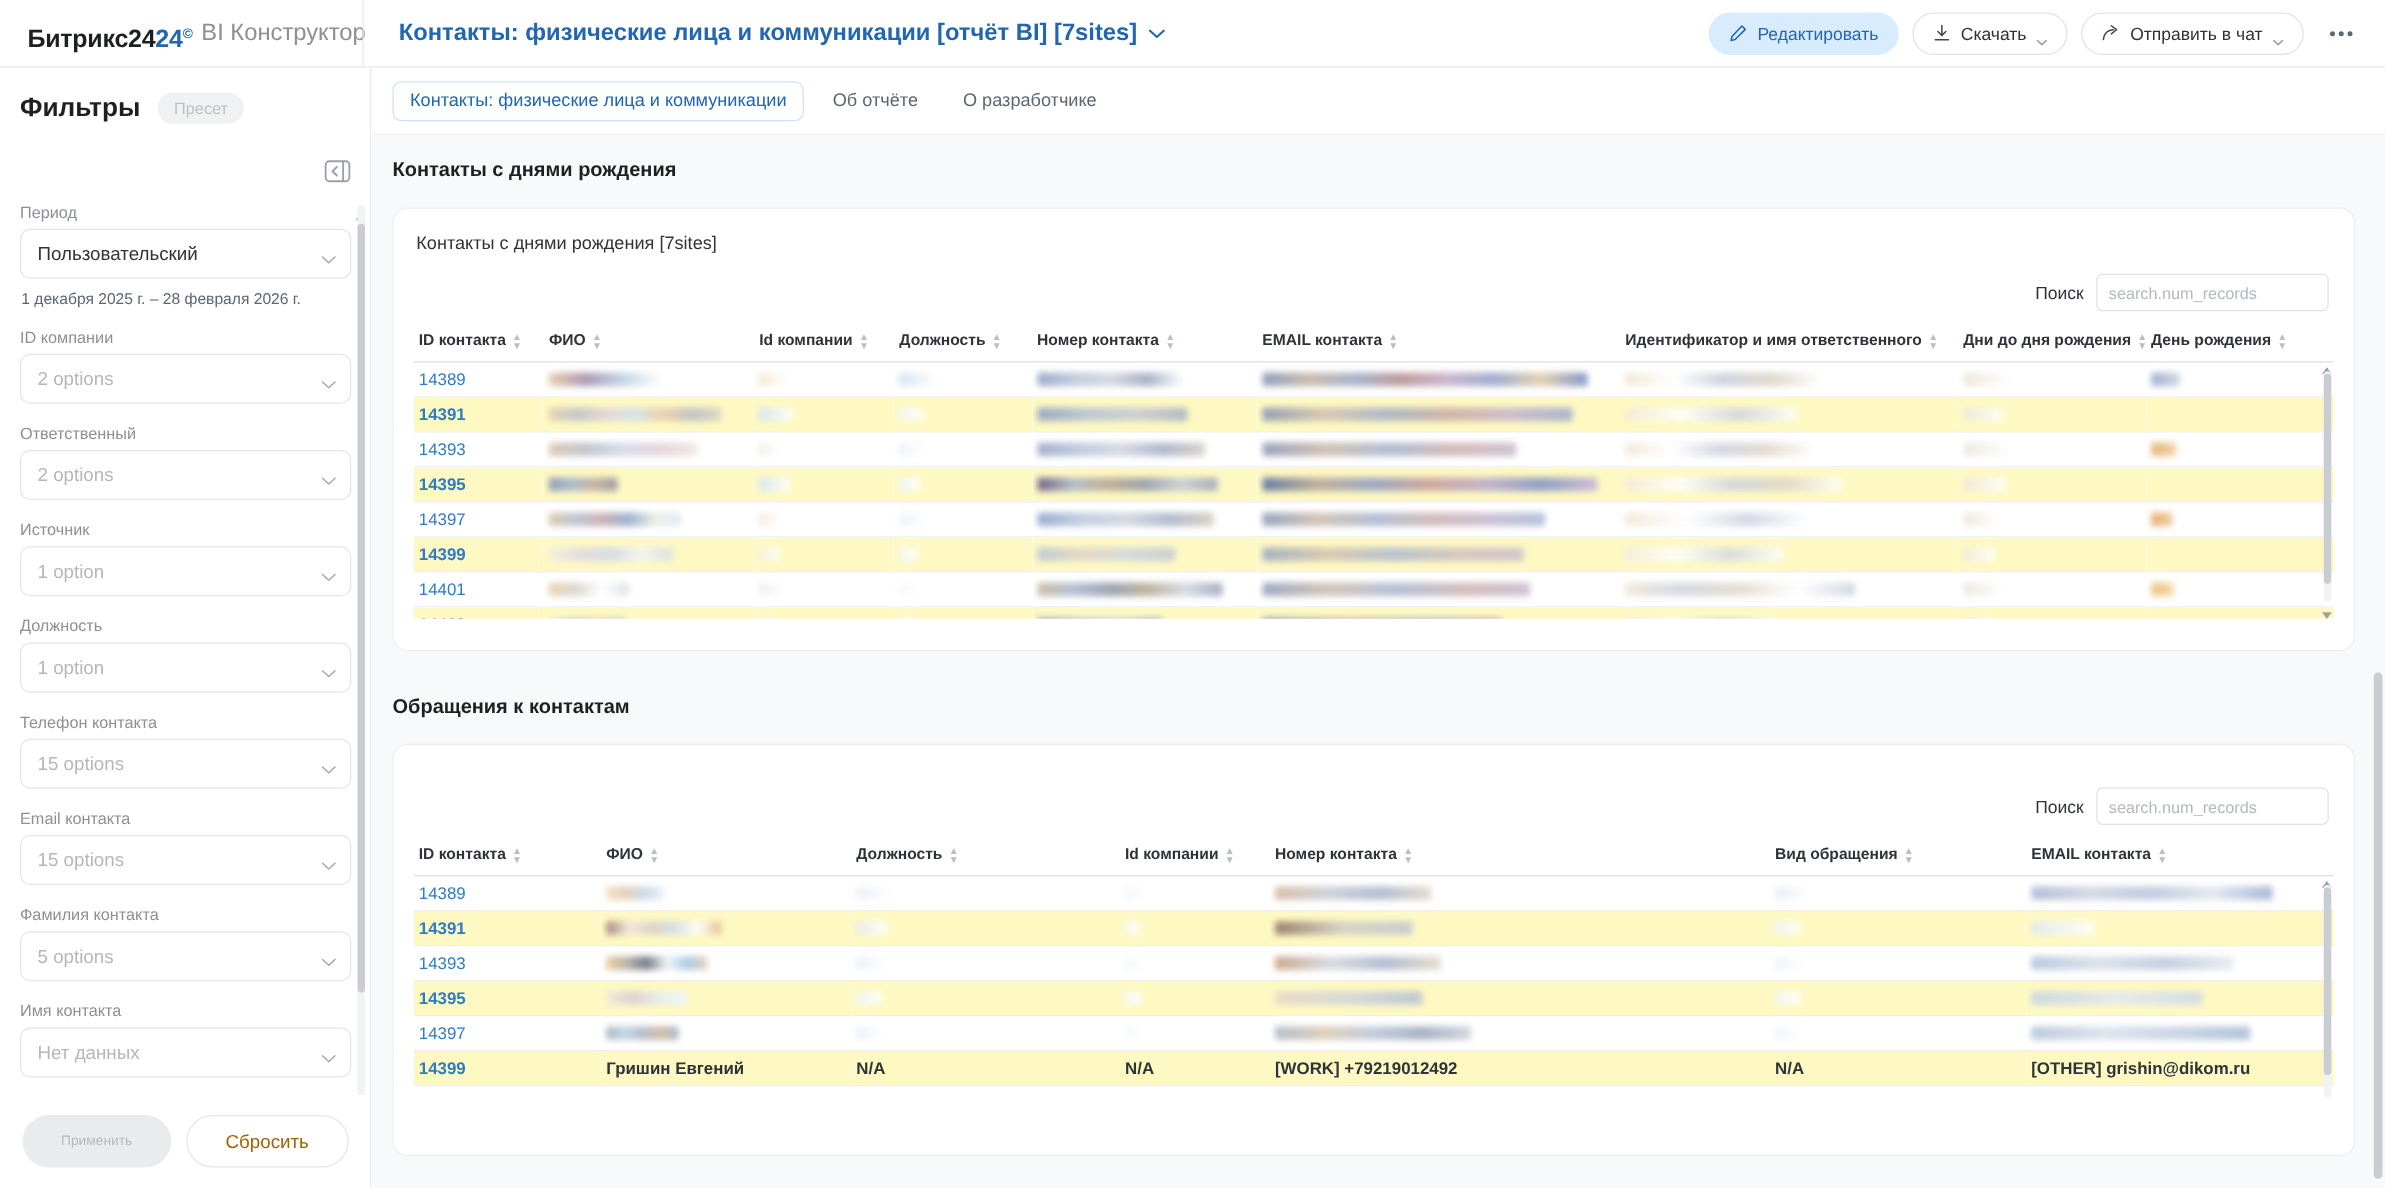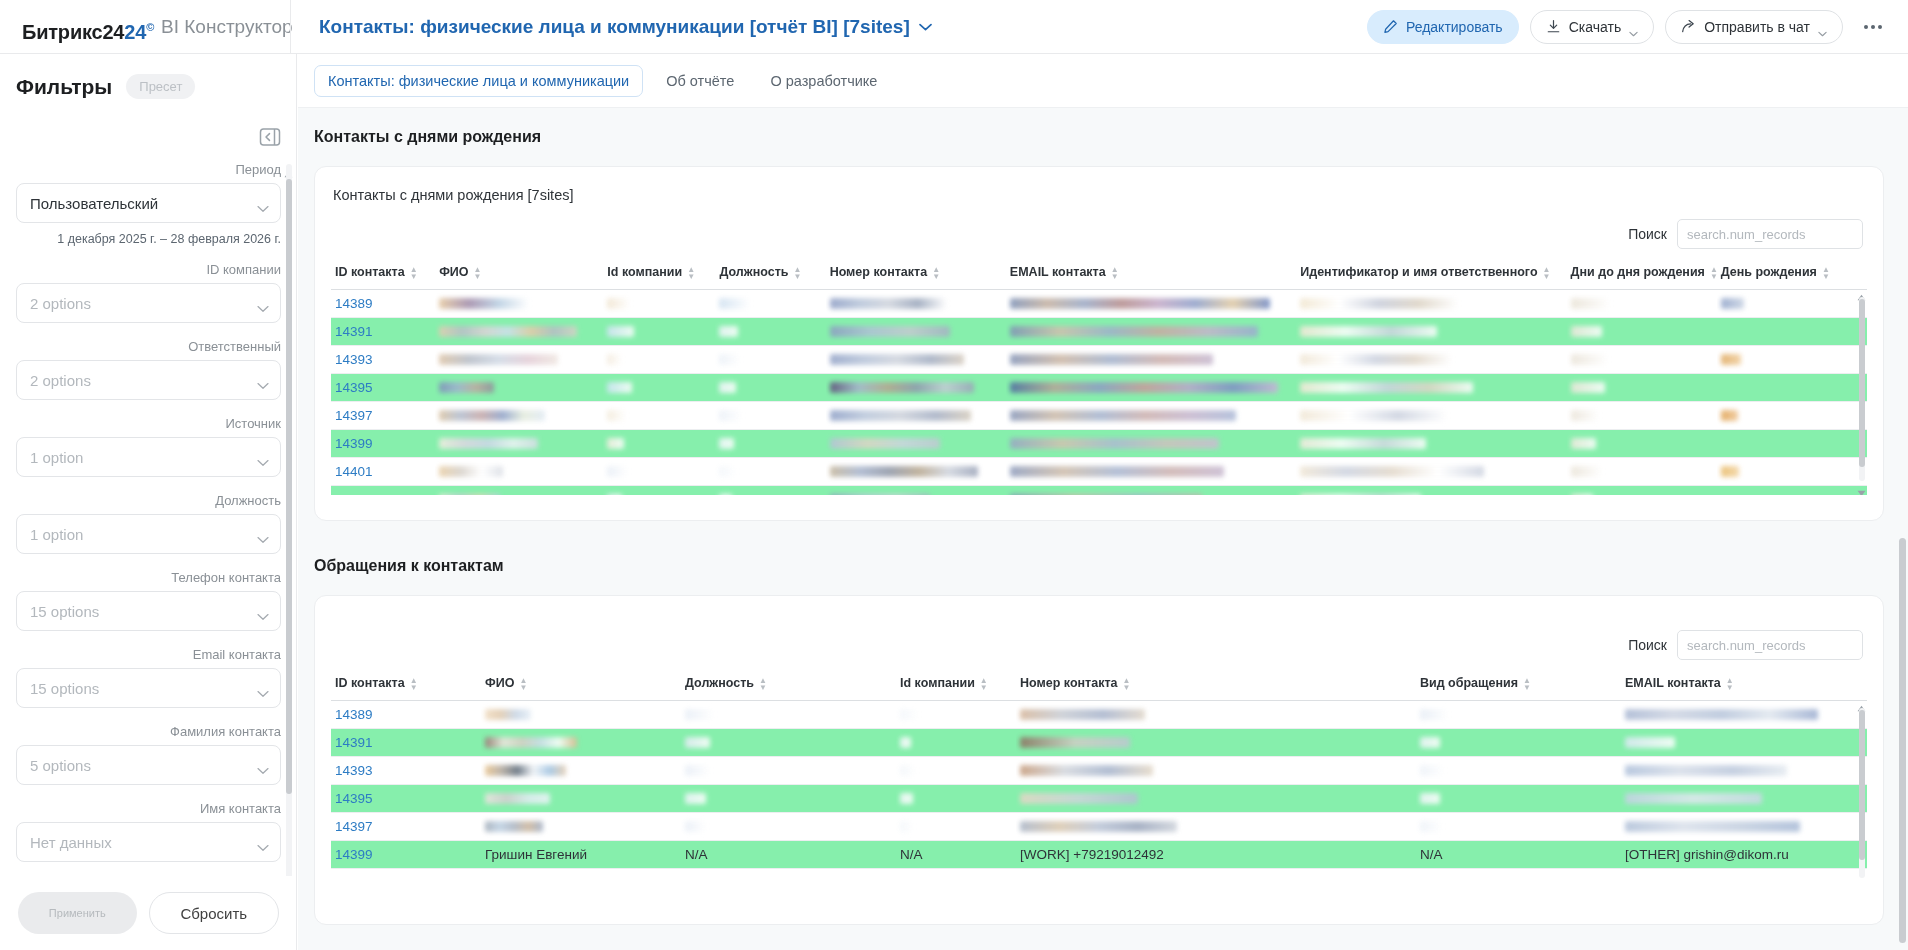--- a/index.html
+++ b/index.html
@@ -94,21 +94,20 @@
   .collapse-btn {
     position: absolute; right: 15px; top: 72px;
     width: 22px; height: 22px; cursor: pointer;
     color: #9aa2a9;
   }
   .sb-scroll {
     position: absolute; top: 108px; left: 0;
     width: 297px; height: 770px;
     padding: 0 16px 0 16px;
     overflow: hidden;
-    text-align: right;
   }
   .f-group { margin-bottom: 16px; }
   .f-label {
     font-size: 13px; color: #8a9096; margin-bottom: 6px; display: block;
   }
   .f-select {
     position: relative;
     height: 40px; border: 1px solid #e3e5e8; border-radius: 8px;
     background: #fff; display: flex; align-items: center;
     padding: 0 34px 0 13px; font-size: 15px; color: #2e3338;
@@ -141,21 +140,21 @@
     display: flex; align-items: center; gap: 12px;
     padding: 0 18px;
   }
   .btn-apply {
     flex: 1 1 auto; height: 42px; border-radius: 21px;
     background: #eaebed; border: none; color: #b6babe;
     font-size: 11px; cursor: pointer;
   }
   .btn-reset {
     flex: 1 1 auto; height: 42px; border-radius: 21px;
-    background: #fff; border: 1px solid #e3e5e8; color: #404040;
+    background: #fff; border: 1px solid #e3e5e8; color: #a16207;
     font-size: 15px; cursor: pointer;
   }
 
   
   .main {
     position: absolute; top: 54px; left: 298px;
     width: 1610px; height: 896px;
     background: #f7f9fa;
     overflow: hidden;
   }
@@ -217,21 +216,21 @@
     display: inline-block; width: 8px; margin-left: 5px;
     color: #b9bec3; font-size: 8px; line-height: 7px; vertical-align: middle;
   }
   table.rt td {
     height: 28px; padding: 0 4px;
     border-bottom: 1px solid #eceef0;
     font-size: 13.5px; color: #2e3338;
     overflow: hidden;
   }
   table.rt td.idcell { color: #2d7cc4; }
-  tr.alt td { background: #86efac; }
+  tr.alt td { background: #fef9c3; font-weight: bold; }
 
   
   .blur { display: block; height: 11px; border-radius: 2px; filter: blur(2.4px); opacity:.85; }
 
   .v-track { position: absolute; right: 2px; width: 6px; background: #f2f3f5; border-radius: 3px; }
   .v-thumb { position: absolute; right: 2px; width: 6px; background: #c9ccd0; border-radius: 3px; }
   .v-arrow { position: absolute; right: 1px; width: 9px; height: 7px; color:#9aa2a9;}
 
   .page-track {
     position: absolute; right: 2px; top: 2px;

